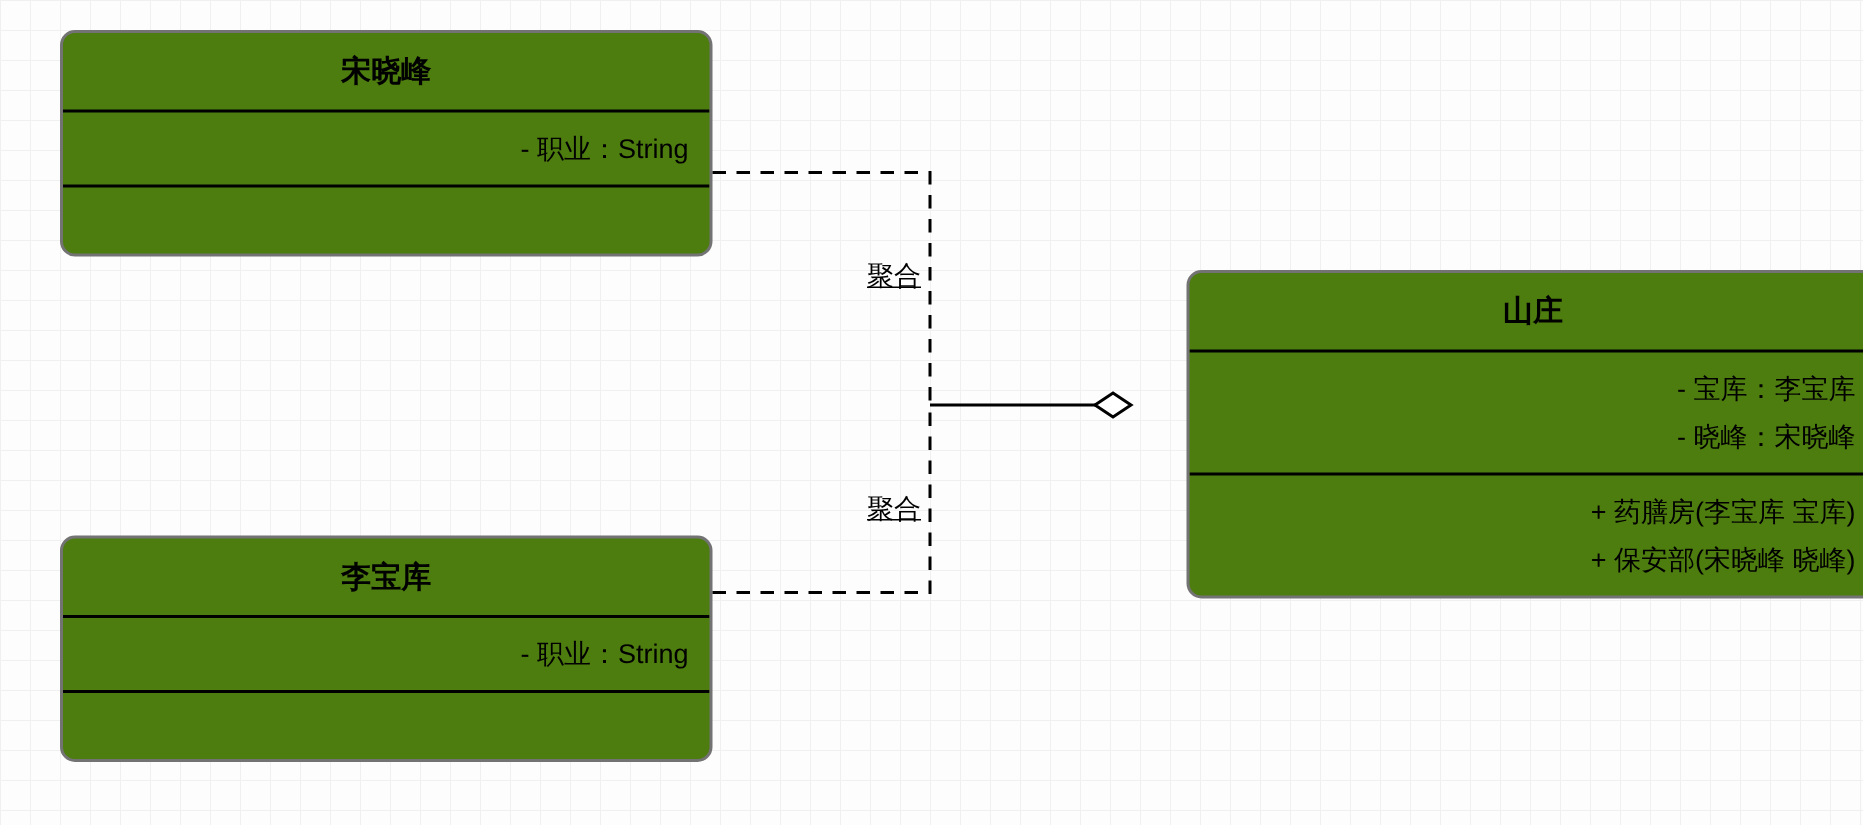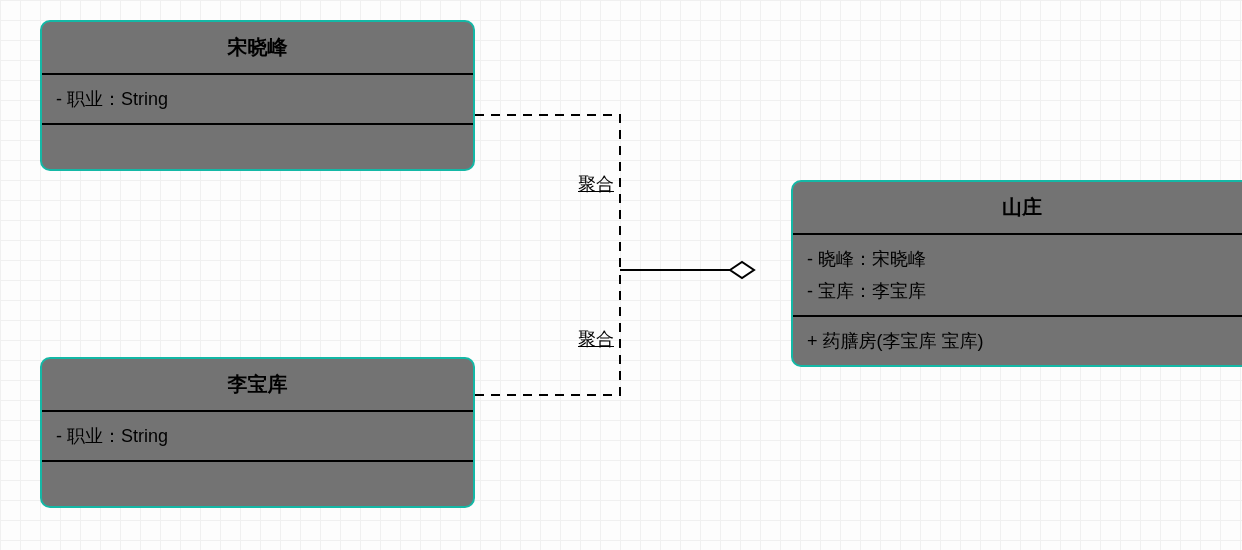--- a/index.html
+++ b/index.html
@@ -10,41 +10,41 @@
     font-family: Arial, "Microsoft YaHei", sans-serif;
     background-color: #fdfdfd;
     background-image:
       linear-gradient(to right, #f0f0f0 1px, transparent 1px),
       linear-gradient(to bottom, #f0f0f0 1px, transparent 1px);
     background-size: 20px 20px;
     overflow: hidden;
   }
   .class-box {
     position: absolute;
-    background: #737373;
-    border: 2px solid #14b8a6;
+    background: #4d7c0f;
+    border: 2px solid #737373;
     border-radius: 10px;
     overflow: hidden;
   }
   .class-title {
     font-weight: bold;
     text-align: center;
     padding: 12px 8px;
     font-size: 20px;
     border-bottom: 2px solid #000;
   }
   .class-section {
     border-bottom: 2px solid #000;
     padding: 8px 14px;
     font-size: 18px;
     min-height: 20px;
   }
   .class-section:last-child { border-bottom: none; }
   .class-section.empty { height: 44px; }
-  .row { padding: 4px 0; white-space: nowrap; }
+  .row { padding: 4px 0; white-space: nowrap; text-align: right; }
   svg.connectors {
     position: absolute;
     top: 0; left: 0;
     width: 1242px; height: 550px;
     pointer-events: none;
   }
   .edge-label {
     position: absolute;
     font-size: 18px;
     background: rgba(253,253,253,0.0);
@@ -67,25 +67,26 @@
   <div class="class-title">李宝库</div>
   <div class="class-section">
     <div class="row">- 职业：String</div>
   </div>
   <div class="class-section empty"></div>
 </div>
 
 <div class="class-box" style="left:791px; top:180px; width:462px;">
   <div class="class-title">山庄</div>
   <div class="class-section">
+    <div class="row">- 宝库：李宝库</div>
     <div class="row">- 晓峰：宋晓峰</div>
-    <div class="row">- 宝库：李宝库</div>
   </div>
   <div class="class-section">
     <div class="row">+ 药膳房(李宝库 宝库)</div>
+    <div class="row">+ 保安部(宋晓峰 晓峰)</div>
   </div>
 </div>
 
 <svg class="connectors">
 
   <path d="M 475 115 L 620 115 L 620 270" stroke="#000" stroke-width="2" fill="none" stroke-dasharray="9 7"></path>
 
   <path d="M 475 395 L 620 395 L 620 270" stroke="#000" stroke-width="2" fill="none" stroke-dasharray="9 7"></path>
 
   <path d="M 620 270 L 730 270" stroke="#000" stroke-width="2" fill="none"></path>

